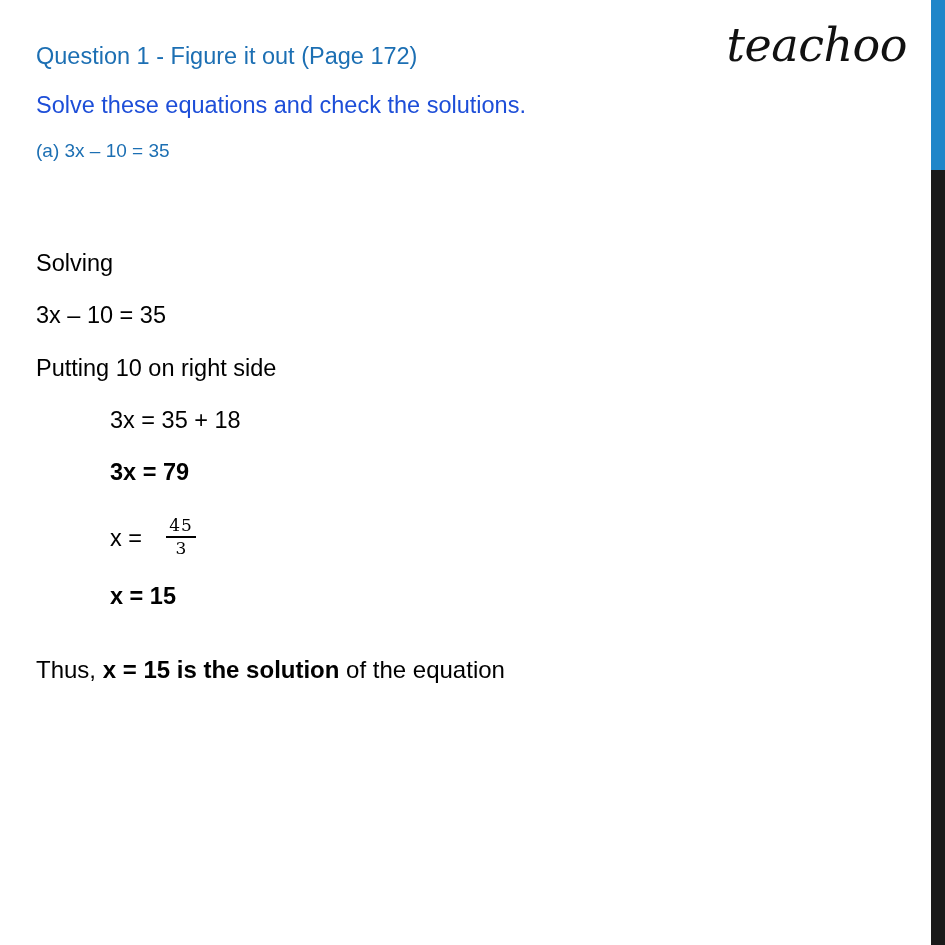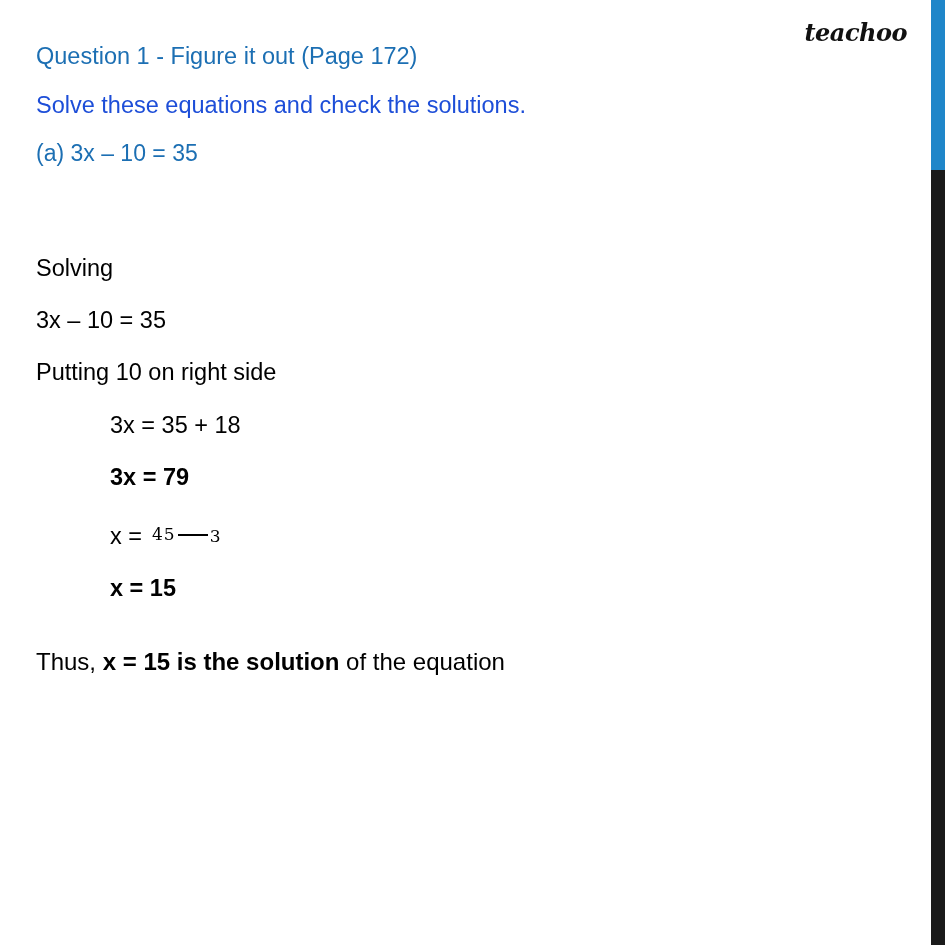--- a/index.html
+++ b/index.html
@@ -42,41 +42,41 @@
     left: 36px;
     top: 0;
     width: 860px;
   }
   .brand {
     position: absolute;
     right: 38px;
     top: 18px;
     font-family: "DejaVu Serif", serif;
     font-style: italic;
-    font-weight: bold;
-    font-size: 24px;
+    font-weight: normal;
+    font-size: 46px;
     letter-spacing: -0.5px;
     color: #111111;
   }
   .q-title {
     color: #1c6fb3;
     font-weight: normal;
     font-size: 23.5px;
     margin-top: 42px;
     line-height: 1.2;
   }
   .q-sub {
     color: #1d4ed8;
     font-size: 23.5px;
     margin-top: 21px;
     line-height: 1.2;
   }
   .q-part {
     color: #1c6fb3;
-    font-size: 23px;
+    font-size: 19px;
     margin-top: 21px;
     line-height: 1.2;
   }
   .spacer-lg {
     height: 62px;
   }
   .spacer-md {
     height: 46px;
   }
   .body-line {
@@ -98,23 +98,23 @@
   .frac-line {
     display: flex;
     align-items: center;
     margin-top: 32px;
     margin-left: 74px;
     font-size: 23.5px;
     color: #000;
   }
   .frac {
     display: inline-flex;
-    flex-direction: row;
+    flex-direction: column;
     align-items: center;
-    margin-left: 8px;
+    margin-left: 24px;
     font-family: "DejaVu Serif", serif;
     line-height: 1;
     position: relative;
     top: -1px;
   }
   .frac .num {
     font-size: 17px;
     letter-spacing: 1px;
     padding: 0 2px 2px 2px;
   }

